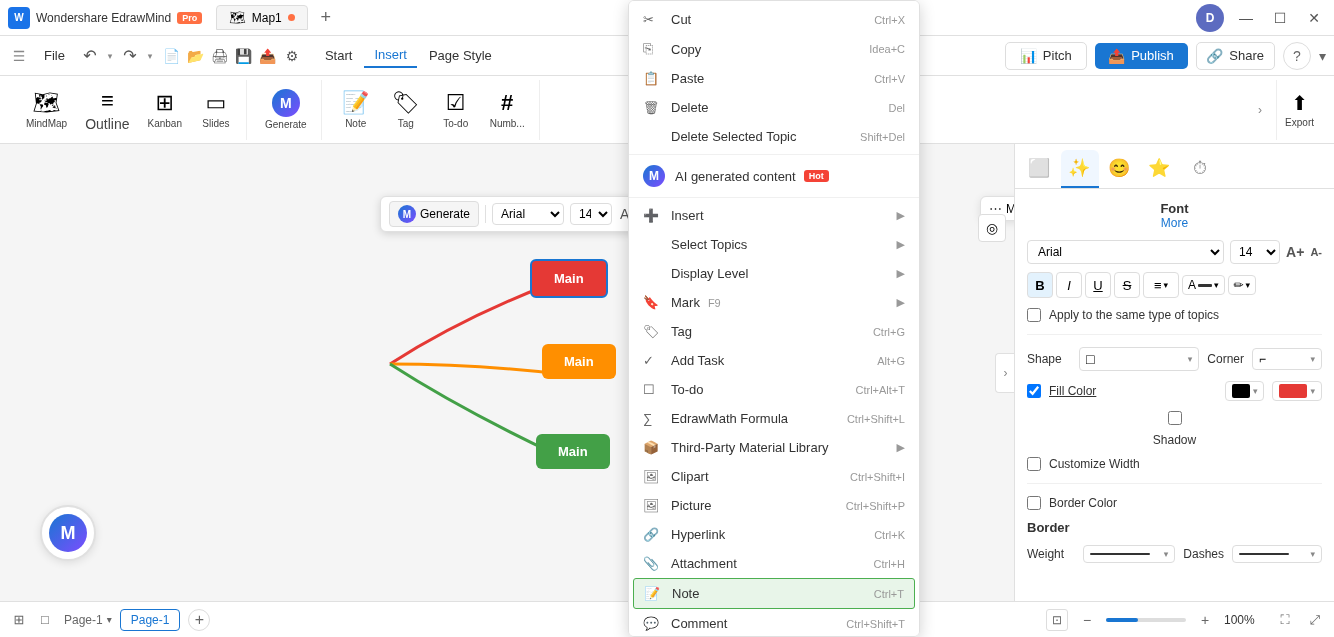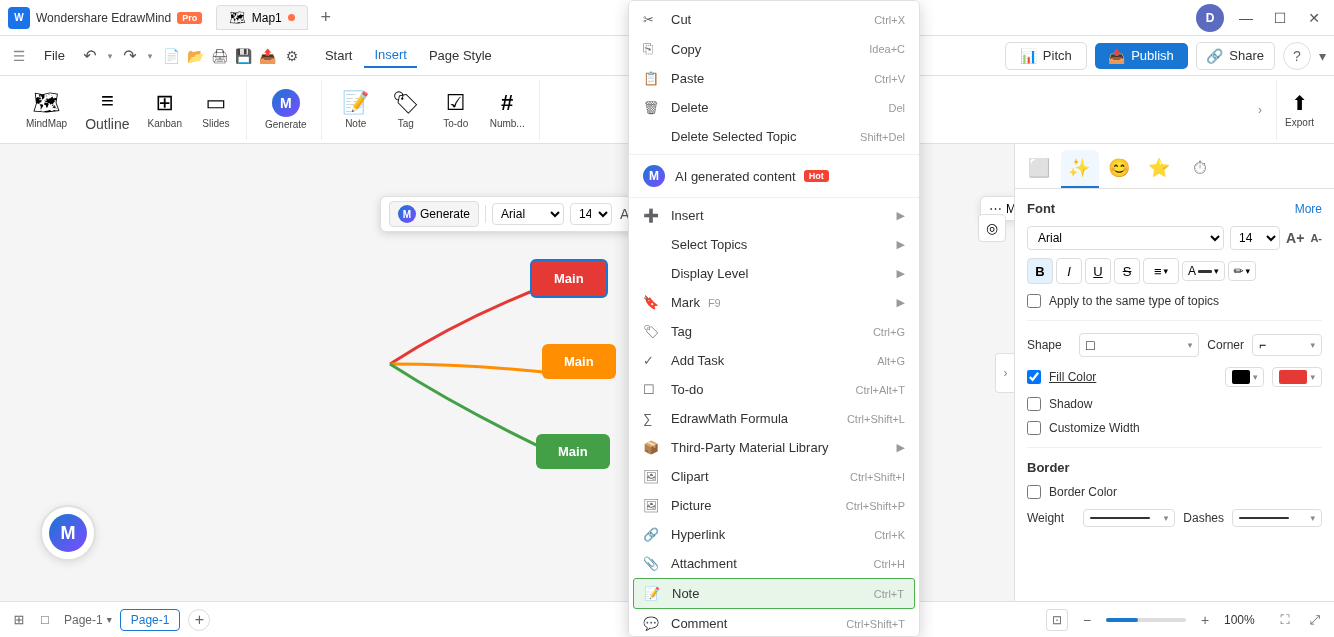--- a/index.html
+++ b/index.html
@@ -330,21 +330,21 @@
   <div style="display:flex;align-items:center;border-bottom:1px solid #e0e0e0;padding:6px 6px 0;gap:2px;">
     <div style="width:38px;height:38px;display:flex;align-items:center;justify-content:center;cursor:pointer;border-radius:6px 6px 0 0;font-size:18px;color:#888;border-bottom:2px solid transparent;">⬜</div>
     <div style="width:38px;height:38px;display:flex;align-items:center;justify-content:center;cursor:pointer;border-radius:6px 6px 0 0;font-size:18px;color:#1976d2;border-bottom:2px solid #1976d2;background:#f0f7ff;">✨</div>
     <div style="width:38px;height:38px;display:flex;align-items:center;justify-content:center;cursor:pointer;border-radius:6px 6px 0 0;font-size:18px;color:#888;border-bottom:2px solid transparent;">😊</div>
     <div style="width:38px;height:38px;display:flex;align-items:center;justify-content:center;cursor:pointer;border-radius:6px 6px 0 0;font-size:18px;color:#888;border-bottom:2px solid transparent;">⭐</div>
     <div style="width:38px;height:38px;display:flex;align-items:center;justify-content:center;cursor:pointer;border-radius:6px 6px 0 0;font-size:18px;color:#888;border-bottom:2px solid transparent;">⏱</div>
   </div>
 
   <div style="padding:12px;">
 
-    <div style="display:flex;justify-content:space-between;align-items:center;margin-bottom:10px;">
+    <div style="display:flex;justify-content:space-between;align-items:center;margin-bottom:10px;flex-direction:column;">
       <span style="font-size:13px;font-weight:600;color:#333;">Font</span>
       <span style="font-size:12px;color:#1976d2;cursor:pointer;">More</span>
     </div>
 
     <div style="display:flex;align-items:center;gap:6px;margin-bottom:8px;">
       <select style="flex:1;padding:3px 6px;border:1px solid #ddd;border-radius:4px;font-size:12px;background:#fff;">
         <option>Arial</option>
       </select>
       <select style="width:50px;padding:3px 4px;border:1px solid #ddd;border-radius:4px;font-size:12px;background:#fff;">
         <option>14</option>
@@ -390,39 +390,39 @@
       <div style="display:flex;align-items:center;gap:3px;padding:2px 6px;border:1px solid #ddd;border-radius:4px;cursor:pointer;">
         <div style="width:18px;height:14px;background:#000;border-radius:2px;"></div>
         <span style="font-size:9px;color:#888;">▾</span>
       </div>
       <div style="display:flex;align-items:center;gap:3px;padding:2px 6px;border:1px solid #ddd;border-radius:4px;cursor:pointer;">
         <div style="width:28px;height:14px;background:#e53935;border-radius:2px;"></div>
         <span style="font-size:9px;color:#888;">▾</span>
       </div>
     </div>
 
-    <div style="display:flex;align-items:center;gap:8px;margin-bottom:10px;">
+    <div style="display:flex;align-items:center;gap:8px;margin-bottom:10px;flex-direction:column;">
       <input type="checkbox" style="width: 14px; height: 14px;">
       <span style="font-size:12px;color:#333;">Shadow</span>
     </div>
 
     <div style="display:flex;align-items:center;gap:8px;margin-bottom:12px;">
       <input type="checkbox" style="width: 14px; height: 14px;">
       <span style="font-size:12px;color:#333;">Customize Width</span>
     </div>
 
     <div style="height:1px;background:#f0f0f0;margin:6px 0 12px;"></div>
 
-    <div style="margin-bottom:10px;">
-      <span style="font-size:13px;font-weight:600;color:#333;">Border</span>
-    </div>
-
     <div style="display:flex;align-items:center;gap:8px;margin-bottom:10px;">
       <input type="checkbox" style="width: 14px; height: 14px;">
       <span style="font-size:12px;color:#333;flex:1;">Border Color</span>
+    </div>
+
+    <div style="margin-bottom:10px;">
+      <span style="font-size:13px;font-weight:600;color:#333;">Border</span>
     </div>
 
     <div style="display:flex;align-items:center;gap:8px;">
       <span style="font-size:12px;color:#333;width:48px;">Weight</span>
       <div style="flex:1;padding:3px 6px;border:1px solid #ddd;border-radius:4px;font-size:12px;background:#fff;display:flex;align-items:center;justify-content:space-between;cursor:pointer;">
         <div style="width:60px;height:2px;background:#333;border-radius:1px;"></div>
         <span style="font-size:9px;color:#888;">▾</span>
       </div>
       <span style="font-size:12px;color:#333;">Dashes</span>
       <div style="width:90px;padding:3px 6px;border:1px solid #ddd;border-radius:4px;font-size:12px;background:#fff;display:flex;align-items:center;justify-content:space-between;cursor:pointer;">

